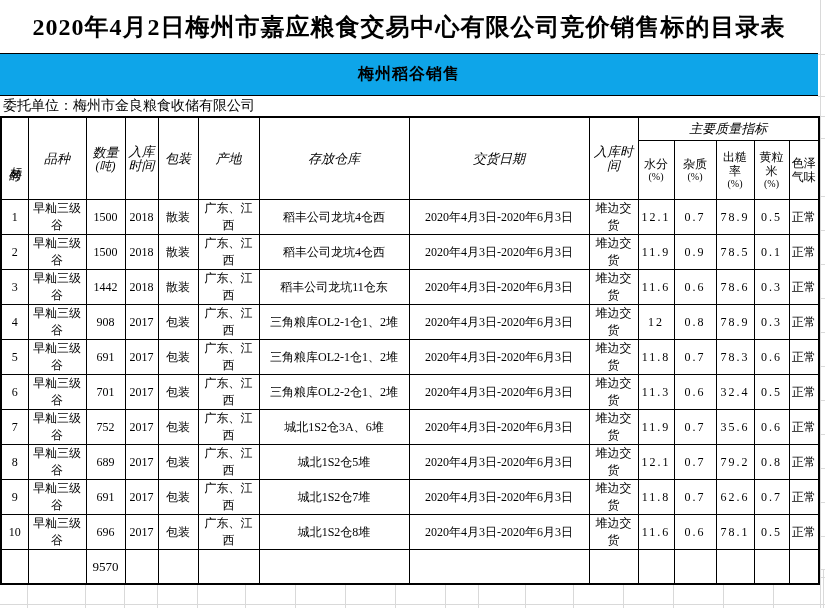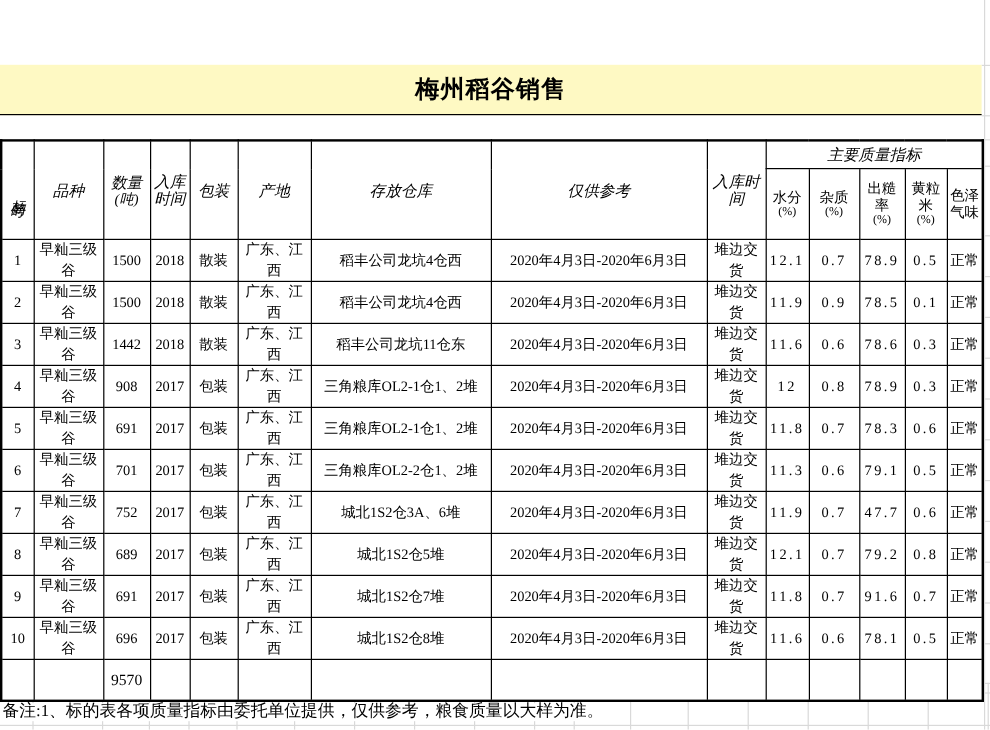--- a/index.html
+++ b/index.html
@@ -8,21 +8,21 @@
   .page{position:absolute;inset:0;}
   
   .decor{position:absolute;inset:0;z-index:0;}
   .gline{position:absolute;background:#d9d9d9;}
   
   .title{position:absolute;top:0;left:0;width:818px;height:54px;box-sizing:border-box;
          border-bottom:1px solid #000;display:flex;align-items:center;justify-content:center;
          font-size:24px;font-weight:bold;letter-spacing:1px;background:#fff;z-index:1;}
   .subtitle{position:absolute;top:54px;left:0;width:818px;height:42px;box-sizing:border-box;
          border-bottom:1px solid #000;display:flex;align-items:center;justify-content:center;
-         font-size:20px;font-weight:bold;letter-spacing:1px;background:#fef9c3;z-index:1;}
+         font-size:16px;font-weight:bold;letter-spacing:1px;background:#0ea5e9;z-index:1;}
   .consignor{position:absolute;top:96px;left:0;width:818px;height:20px;line-height:20px;
          padding-left:3px;box-sizing:border-box;font-size:14px;background:#fff;z-index:1;}
   
   table.catalog{position:absolute;top:116px;left:0;width:818px;table-layout:fixed;
          border-collapse:collapse;background:#fff;z-index:1;}
   .catalog th,.catalog td{border:1px solid #000;padding:0 2px;text-align:center;
          vertical-align:middle;font-weight:normal;overflow:hidden;}
   table.catalog{border:2px solid #000;}
   thead tr.tier1 th{height:22px;font-size:13px;font-style:italic;}
   thead tr.tier2 th{height:58px;font-size:12px;line-height:14px;}
@@ -75,21 +75,23 @@
       <div class="gline" style="left: 818px; top: 332px; width: 7px; height: 1px;"></div>
       <div class="gline" style="left: 818px; top: 366px; width: 7px; height: 1px;"></div>
       <div class="gline" style="left: 818px; top: 400px; width: 7px; height: 1px;"></div>
       <div class="gline" style="left: 818px; top: 434px; width: 7px; height: 1px;"></div>
       <div class="gline" style="left: 818px; top: 468px; width: 7px; height: 1px;"></div>
       <div class="gline" style="left: 818px; top: 502px; width: 7px; height: 1px;"></div>
       <div class="gline" style="left: 818px; top: 536px; width: 7px; height: 1px;"></div>
       <div class="gline" style="left: 818px; top: 569px; width: 7px; height: 1px;"></div>
     </div>
 
+  <div class="title">2020年4月2日梅州市嘉应粮食交易中心有限公司竞价销售标的目录表</div>
   <div class="subtitle">梅州稻谷销售</div>
+  <div class="consignor">委托单位：梅州市金良粮食收储有限公司</div>
 
   <table class="catalog">
     <colgroup>
       <col style="width:27px">
         <col style="width:58px">
         <col style="width:39px">
         <col style="width:33px">
       <col style="width:40px">
         <col style="width:61px">
         <col style="width:150px">
@@ -103,21 +105,21 @@
     </colgroup>
     <thead>
       <tr class="tier1">
         <th rowspan="2" class="span2"><span class="vtext">标的号</span></th>
         <th rowspan="2" class="span2">品种</th>
         <th rowspan="2" class="span2"><span>数量</span><span class="unit" style="font-size:12px">(吨)</span></th>
         <th rowspan="2" class="span2">入库时间</th>
         <th rowspan="2" class="span2">包装</th>
         <th rowspan="2" class="span2">产地</th>
         <th rowspan="2" class="span2">存放仓库</th>
-        <th rowspan="2" class="span2">仅供参考</th>
+        <th rowspan="2" class="span2">交货日期</th>
         <th rowspan="2" class="span2">入库时间</th>
         <th colspan="5">主要质量指标</th>
       </tr>
       <tr class="tier2">
         <th><span>水分</span><span class="unit">(%)</span></th>
         <th><span>杂质</span><span class="unit">(%)</span></th>
         <th><span>出糙率</span><span class="unit">(%)</span></th>
         <th><span>黄粒米</span><span class="unit">(%)</span></th>
         <th>色泽气味</th>
       </tr>
@@ -208,37 +210,37 @@
         <td>早籼三级谷</td>
         <td class="num">701</td>
         <td class="num">2017</td>
         <td>包装</td>
         <td>广东、江西</td>
         <td>三角粮库OL2-2仓1、2堆</td>
         <td class="date">2020年4月3日-2020年6月3日</td>
         <td>堆边交货</td>
         <td class="qual">11.3</td>
         <td class="qual">0.6</td>
-        <td class="qual">79.1</td>
+        <td class="qual">32.4</td>
         <td class="qual">0.5</td>
         <td>正常</td>
       </tr>
       <tr class="datarow">
         <td class="num">7</td>
         <td>早籼三级谷</td>
         <td class="num">752</td>
         <td class="num">2017</td>
         <td>包装</td>
         <td>广东、江西</td>
         <td>城北1S2仓3A、6堆</td>
         <td class="date">2020年4月3日-2020年6月3日</td>
         <td>堆边交货</td>
         <td class="qual">11.9</td>
         <td class="qual">0.7</td>
-        <td class="qual">47.7</td>
+        <td class="qual">35.6</td>
         <td class="qual">0.6</td>
         <td>正常</td>
       </tr>
       <tr class="datarow">
         <td class="num">8</td>
         <td>早籼三级谷</td>
         <td class="num">689</td>
         <td class="num">2017</td>
         <td>包装</td>
         <td>广东、江西</td>
@@ -256,21 +258,21 @@
         <td>早籼三级谷</td>
         <td class="num">691</td>
         <td class="num">2017</td>
         <td>包装</td>
         <td>广东、江西</td>
         <td>城北1S2仓7堆</td>
         <td class="date">2020年4月3日-2020年6月3日</td>
         <td>堆边交货</td>
         <td class="qual">11.8</td>
         <td class="qual">0.7</td>
-        <td class="qual">91.6</td>
+        <td class="qual">62.6</td>
         <td class="qual">0.7</td>
         <td>正常</td>
       </tr>
       <tr class="datarow">
         <td class="num">10</td>
         <td>早籼三级谷</td>
         <td class="num">696</td>
         <td class="num">2017</td>
         <td>包装</td>
         <td>广东、江西</td>
@@ -295,14 +297,13 @@
         <td></td>
         <td></td>
         <td></td>
         <td></td>
         <td></td>
         <td></td>
       </tr>
     </tbody>
   </table>
 
-  <div class="footnote"><span>备注:1、标的表各项质量指标由委托单位提供，仅供参考，粮食质量以大样为准。</span></div>
 </div>
 
 </body></html>

